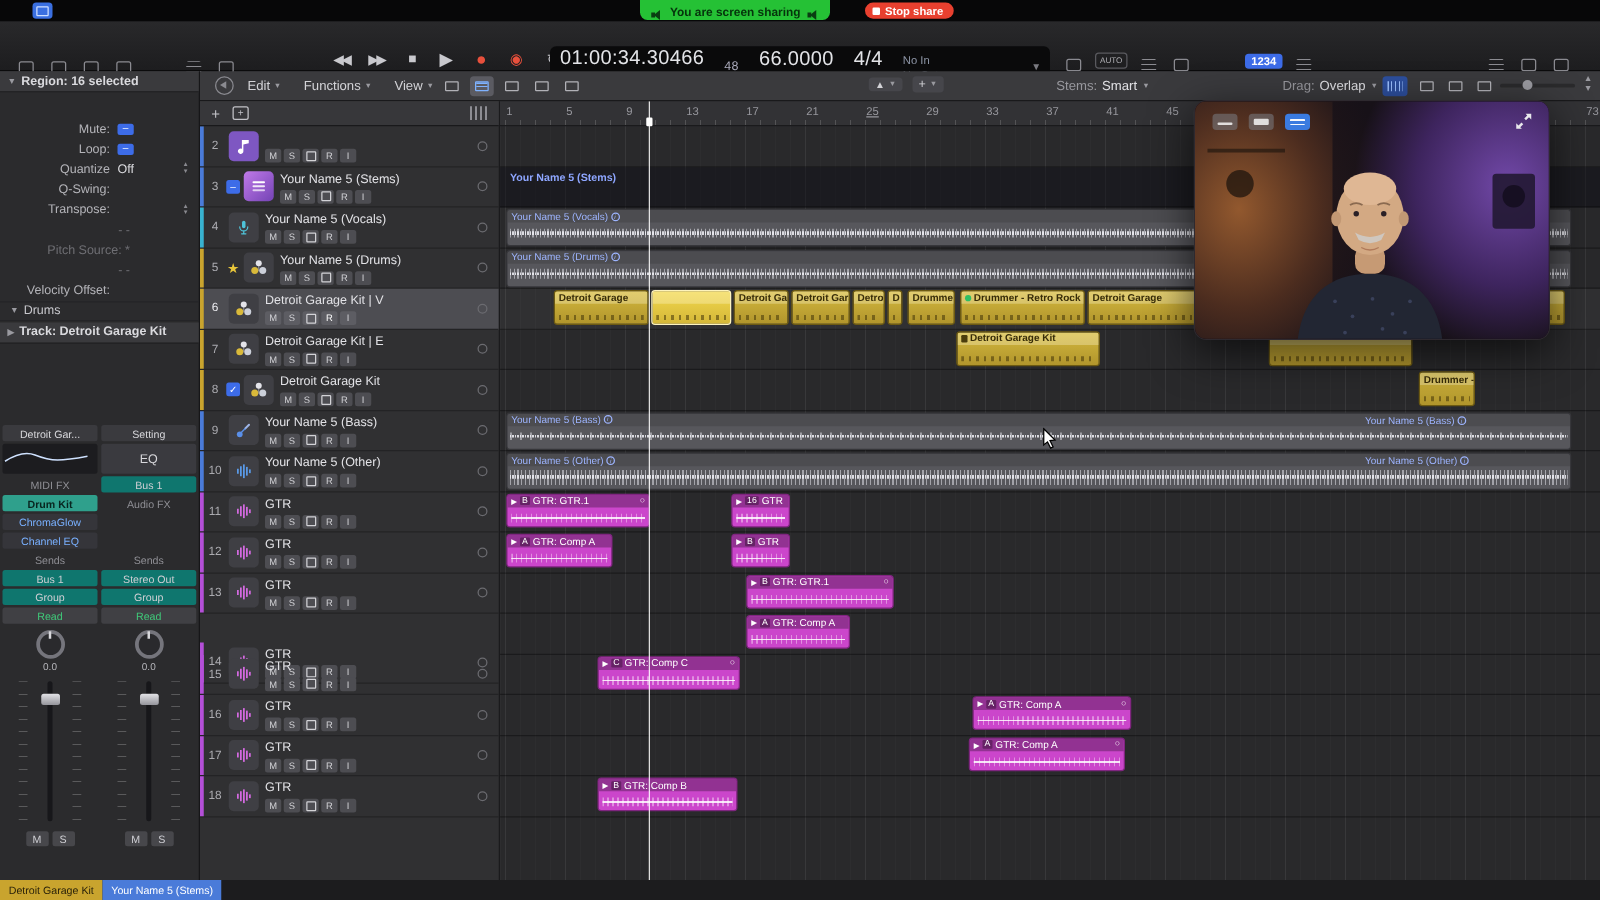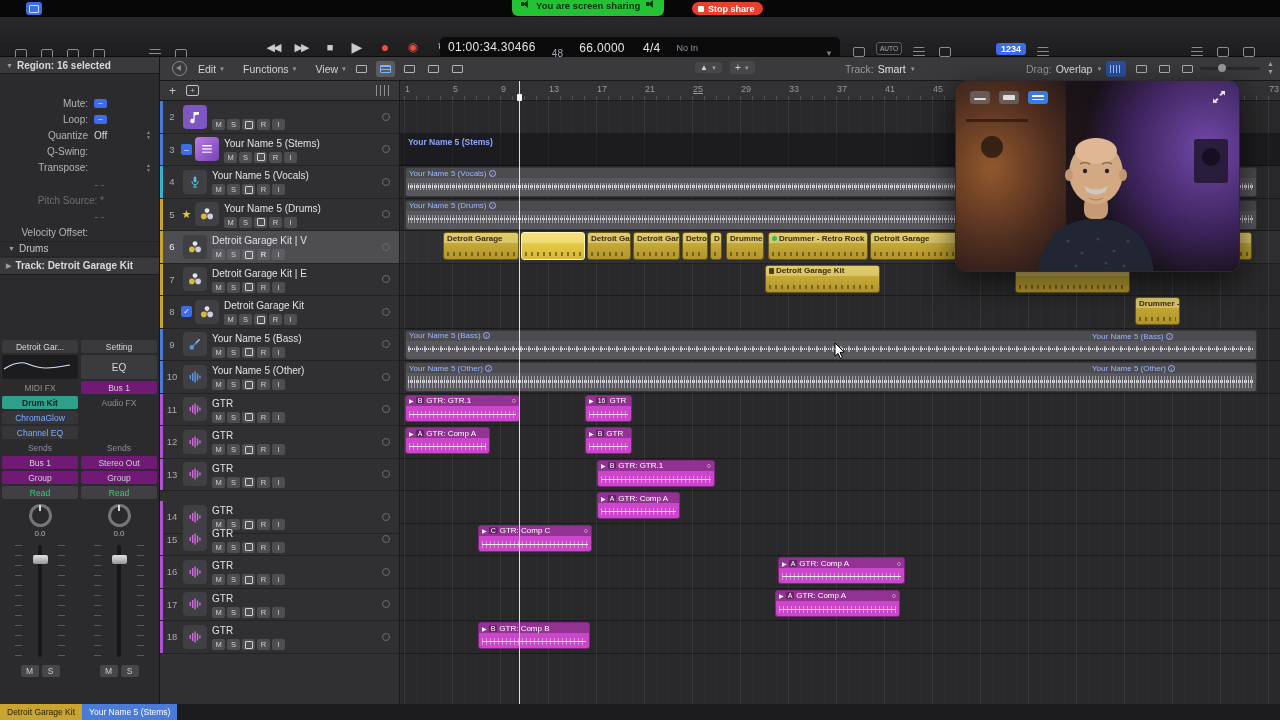--- a/index.html
+++ b/index.html
@@ -4,41 +4,41 @@
 <style>
 *{margin:0;padding:0;box-sizing:border-box}
 body{width:1280px;height:720px;position:relative;overflow:hidden;background:#202022;
   font-family:"Liberation Sans",sans-serif;color:#d5d5d8;font-size:11px;-webkit-user-select:none}
 .ab{position:absolute}
 
 
 #menubar{left:0;top:0;width:1280px;height:17px;background:#070708;z-index:30}
 #mb-app{position:absolute;left:26px;top:2px;width:16px;height:13px;border-radius:3px;background:#3a6fe0;display:flex;align-items:center;justify-content:center}
 #mb-app::before{content:"";width:8px;height:6px;border:1px solid #cfe0ff;border-radius:1px}
-#share-banner{position:absolute;left:512px;top:0;height:16px;padding:0 9px;background:#25c135;border-radius:0 0 6px 6px;display:flex;align-items:flex-start;gap:6px;color:#06330c;font-size:9.5px;font-weight:bold}
+#share-banner{position:absolute;left:512px;top:0;height:16px;padding:0 9px;background:#25c135;border-radius:0 0 6px 6px;display:flex;align-items:flex-end;gap:6px;color:#06330c;font-size:9.5px;font-weight:bold}
 .spk{width:9px;height:8px;position:relative}
 .spk::before{content:"";position:absolute;left:0;top:2px;width:3px;height:4px;background:#0a3d12}
 .spk::after{content:"";position:absolute;left:2px;top:0;border-top:4px solid transparent;border-bottom:4px solid transparent;border-right:5px solid #0a3d12}
 #stop-share{position:absolute;left:692px;top:2px;height:13px;padding:0 8px 0 6px;background:#e8402f;border-radius:7px;display:flex;align-items:center;gap:4px;color:#fff;font-size:9px;font-weight:bold}
 #stop-share::before{content:"";width:6px;height:6px;background:#fff;border-radius:1px}
 
 
 #transport{left:0;top:17px;width:1280px;height:40px;background:linear-gradient(#29292b,#1d1d1f);border-bottom:1px solid #0b0b0c}
 .tico{position:absolute;width:22px;height:20px;border-radius:4px;opacity:.9}
 .tico::before{content:"";position:absolute;left:5px;top:5px;right:5px;bottom:5px;border:1px solid #97979d;border-radius:2px}
 .tico.lines::before{border:none;background:repeating-linear-gradient(#97979d 0 1px,transparent 1px 4px)}
 .tico.knob::before{border-radius:50%}
 #t-controls{position:absolute;left:262px;top:22px;display:flex;align-items:center;gap:6px}
 .tbtn{min-width:22px;text-align:center;font-size:11px;color:#c9c9ce;letter-spacing:-2px;cursor:default}
 .tbtn.play{font-size:14px;letter-spacing:0}
 .tbtn.rec{color:#e8503c;font-size:14px;letter-spacing:0}
 .tbtn.cyc{color:#e8503c;font-size:12px;letter-spacing:0}
 #lcd{position:absolute;left:440px;top:20px;width:400px;height:33px;background:#0a0a0b;border-radius:5px;display:flex;align-items:center;color:#e3e4e8}
 .lcd-col{padding:0 8px}
-.lcd-main{font-size:12px;letter-spacing:.3px;white-space:nowrap}
+.lcd-main{font-size:16px;letter-spacing:.3px;white-space:nowrap}
 .lcd-sub{font-size:10.5px;color:#cdced4;margin-top:1px;white-space:nowrap}
 .lcd-dim{font-size:8.5px;color:#8d95a6;margin-top:2px;white-space:nowrap}
 #lcd-chev{margin-left:auto;padding-right:7px;color:#7a7a80;font-size:8px}
 #auto-btn{position:absolute;left:876px;top:25px;font-size:6.5px;color:#b0b0b5;border:1px solid #5a5a5f;border-radius:3px;padding:2px 3px}
 #count-badge{position:absolute;left:996px;top:26px;background:#3d6ce8;border-radius:3px;padding:1px 5px;font-size:9px;color:#fff;font-weight:bold}
 
 
 #toolbar{left:160px;top:57px;width:1120px;height:24px;background:#3a3a3d;border-bottom:1px solid #19191b}
 #tb-back{position:absolute;left:12px;top:4px;width:15px;height:15px;border:1px solid #8a8a90;border-radius:50%}
 #tb-back::before{content:"";position:absolute;left:3px;top:3px;border-top:3px solid transparent;border-bottom:3px solid transparent;border-right:5px solid #8a8a90}
@@ -75,21 +75,21 @@
 .ptoggle{width:13px;height:9px;background:#3d6ce8;border-radius:2px;color:#fff;font-size:8px;line-height:8px;text-align:center}
 .pval{font-size:10px;color:#dcdce0}
 .pstep{margin-left:auto;color:#8a8a90;font-size:5px;line-height:5px;text-align:center}
 #more-row{height:16px;display:flex;align-items:center;gap:4px;padding:0 8px;font-size:10px;color:#c7c7cc;border-top:1px solid #242427;border-bottom:1px solid #242427}
 #strips{position:absolute;left:0;top:283px;width:160px;bottom:2px}
 .strip{position:absolute;top:0;width:76px}
 .strip.l{left:2px}.strip.r{left:81px}
 .sname{height:13px;background:#3a3a3e;border-radius:2px;font-size:8.5px;display:flex;align-items:center;justify-content:center;color:#d8d8dc;margin-bottom:2px;white-space:nowrap;overflow:hidden}
 .scell{height:13px;margin-bottom:2px;border-radius:2px;font-size:8.5px;display:flex;align-items:center;justify-content:center;color:#cfcfd4;white-space:nowrap;overflow:hidden}
 .scell.lbl{color:#8f8f95}
-.scell.btn{background:#701a75}
+.scell.btn{background:#0f766e}
 .scell.teal{background:#2fa08c;color:#082620;font-weight:bold}
 .scell.blue{background:#35353a;color:#79b0ff}
 .scell.read{background:#404044;color:#3fca7a}
 .scell.eq{height:24px;background:#3a3a3f;font-size:10px;color:#d8d8dc}
 .scell.sp{background:none;height:28px}
 .thumb{height:24px;background:#1c1c1f;border-radius:2px;margin-bottom:2px;position:relative;overflow:hidden}
 .knobwrap{margin-top:5px;text-align:center}
 .knob{width:23px;height:23px;margin:0 auto;border-radius:50%;border:3px solid #75757c;background:#2a2a2d;position:relative}
 .knob::after{content:"";position:absolute;left:50%;top:-2px;width:2px;height:6px;margin-left:-1px;background:#d8d8dc}
 .kval{font-size:8px;color:#b5b5ba;margin-top:2px}
@@ -276,21 +276,21 @@
     <div class="tool">
         <span style="font-size:8px">▲</span>
         <span class="dn">▼</span>
       </div>
     <div class="tool">
         <span>+</span>
         <span class="dn">▼</span>
       </div>
   </div>
   <div class="tb-set" style="left:685px">
-    <span class="lab">Track:</span>
+    <span class="lab">Stems:</span>
     <span class="val">Smart</span>
     <span class="dn">▼</span>
   </div>
   <div class="tb-set" style="left:866px">
     <span class="lab">Drag:</span>
     <span class="val">Overlap</span>
     <span class="dn">▼</span>
   </div>
   <div id="wave-toggle"></div>
   <div id="tb-right-icons">
@@ -686,21 +686,21 @@
           <div class="tctrl">
             <div class="tb">M</div>
             <div class="tb">S</div>
             <div class="tb frz"></div>
             <div class="tb">R</div>
             <div class="tb">I</div>
           </div>
         </div>
         <div class="tdot"></div>
       </div>
-      <div class="trow" style="top: 400px;">
+      <div class="trow" style="top: 413px;">
         <div class="tstrip" style="background: rgb(180, 79, 216);"></div>
         <div class="tnum">14</div>
         <div class="ticon" style="background: rgb(63, 63, 68);">
           <svg viewBox="0 0 16 16">
             <g fill="#d36ae0">
               <rect x="2.6" y="6" width="1.4" height="4"></rect>
               <rect x="5" y="4" width="1.4" height="8"></rect>
               <rect x="7.4" y="2.5" width="1.4" height="11"></rect>
               <rect x="9.8" y="4.5" width="1.4" height="7"></rect>
               <rect x="12.2" y="6.5" width="1.4" height="3"></rect>

